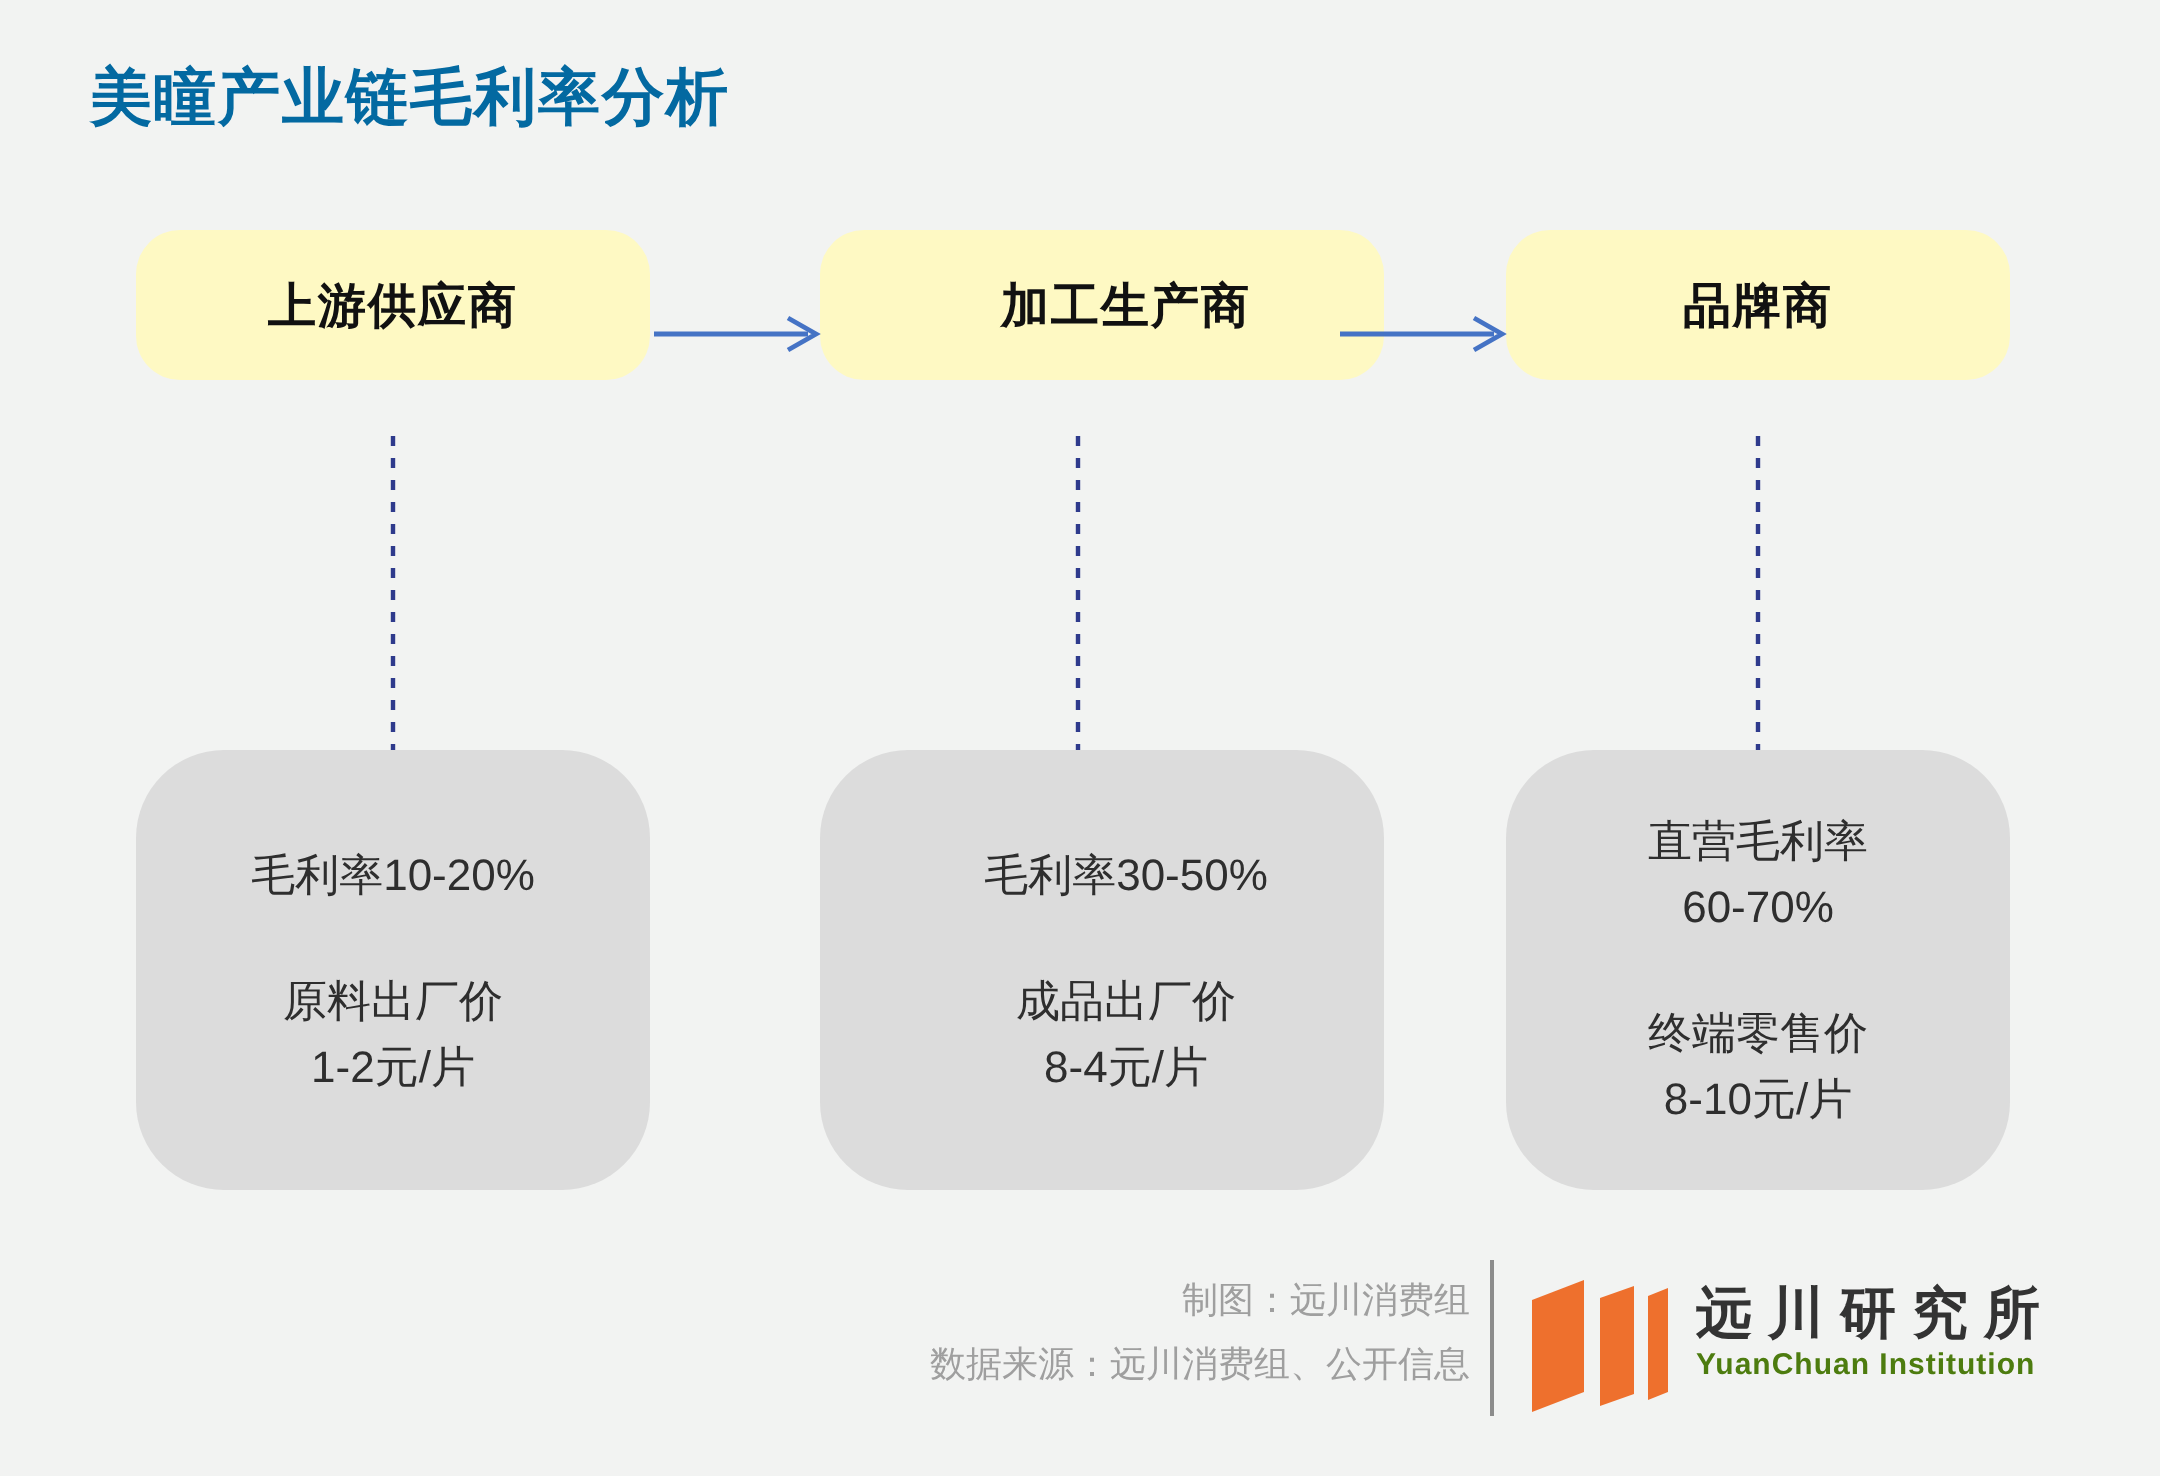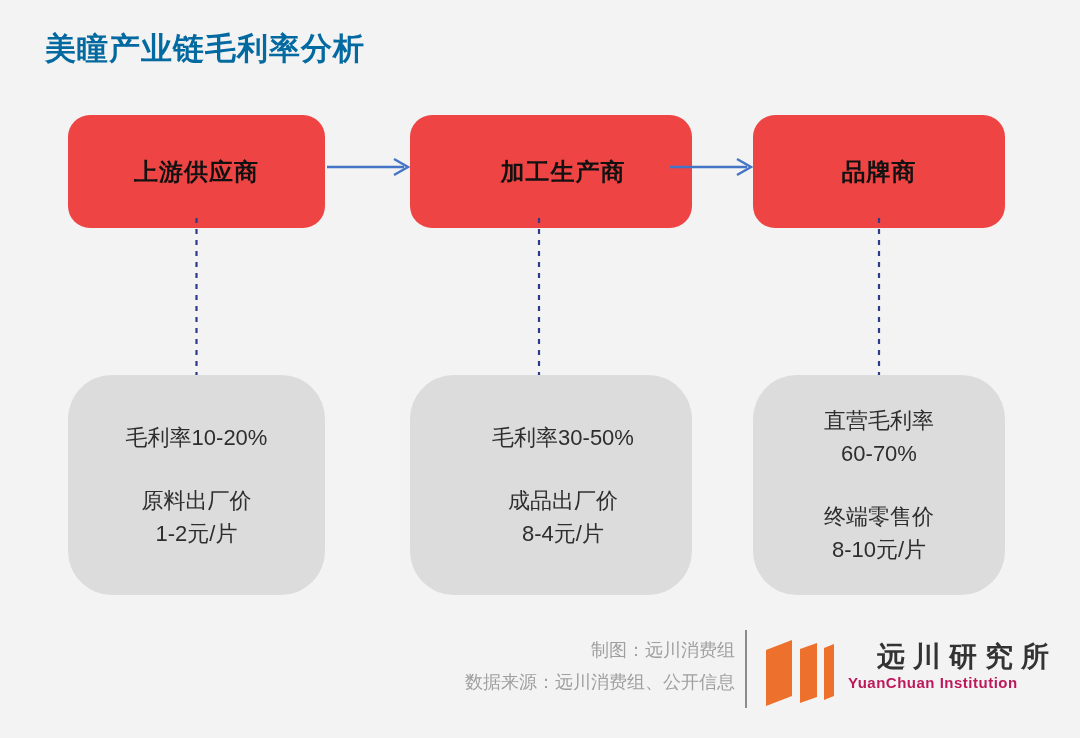--- a/index.html
+++ b/index.html
@@ -16,22 +16,22 @@
     font-size:31px;font-weight:700;color:#0369a1;
     letter-spacing:1px;
   }
 
   
   .col1{left:68px;width:257px;}
   .col2{left:410px;width:258px;padding-left:24px;}
   .col3{left:753px;width:252px;}
 
   .stage-box{
-    position:absolute;top:115px;height:113px;
-    background:#ef4444;border-radius:22px;
+    position:absolute;top:115px;height:75px;
+    background:#fef9c3;border-radius:22px;
     display:flex;align-items:center;justify-content:center;
     font-size:24px;font-weight:700;color:#111;
     letter-spacing:1px;
   }
   .detail-box{
     position:absolute;top:375px;height:220px;
     background:#dcdcdc;border-radius:44px;
     display:flex;flex-direction:column;align-items:center;justify-content:center;
     gap:30px;
     font-size:22px;color:#2e2e2e;text-align:center;line-height:1.5;
@@ -47,25 +47,25 @@
     text-align:right;color:#9f9f9f;font-size:18px;line-height:32px;
   }
   .footer-divider{
     position:absolute;left:745px;top:630px;height:78px;width:0;
     border-left:2px solid #8c8c8c;
   }
   .logo{position:absolute;left:764px;top:636px;width:74px;height:72px;}
   .logo-bar{fill:#ee702d;}
   .logo-cn{
     position:absolute;left:848px;top:638px;
-    font-size:28px;font-weight:700;color:#333;letter-spacing:8px;white-space:nowrap;margin-left:29px;
+    font-size:28px;font-weight:700;color:#333;letter-spacing:8px;white-space:nowrap;
   }
   .logo-en{
     position:absolute;left:848px;top:674px;
-    font-size:15px;font-weight:700;color:#be185d;letter-spacing:0.5px;white-space:nowrap;
+    font-size:15px;font-weight:700;color:#4d7c0f;letter-spacing:0.5px;white-space:nowrap;
   }
 </style>
 </head>
 <body>
 
 <div class="canvas">
 
   <div class="page-title">美瞳产业链毛利率分析</div>
 
   <div class="stage-box col1">

